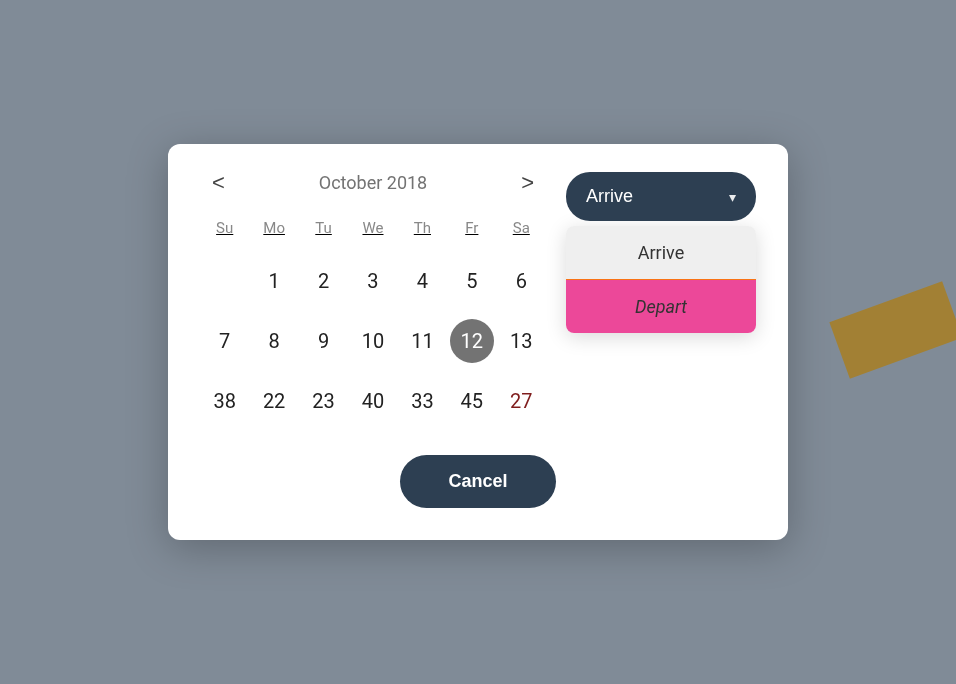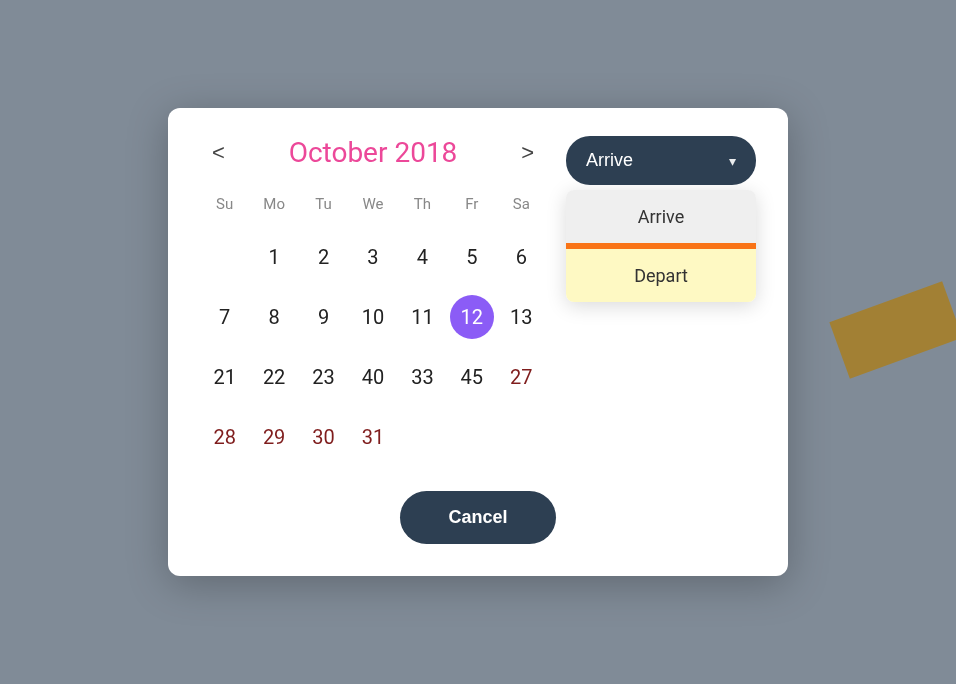--- a/index.html
+++ b/index.html
@@ -67,29 +67,30 @@
       color: #444;
       padding: 4px 12px;
       border-radius: 6px;
       position: absolute;
     }
 
     .nav-prev { left: 0; }
     .nav-next { right: 0; }
 
     .month-title {
-      font-size: 28px;
+      font-size: 18px;
       font-weight: 400;
-      color: #ec4899;
+      color: #737373;
     }
 
     
     .calendar-grid {
       width: 100%;
       flex: 1;
+      text-decoration: underline;
     }
 
     .calendar-grid table {
       width: 100%;
       border-collapse: collapse;
     }
 
     .calendar-grid th {
       font-size: 15px;
       font-weight: 400;
@@ -115,21 +116,21 @@
     .day-cell-inner {
       display: inline-flex;
       align-items: center;
       justify-content: center;
       width: 44px;
       height: 44px;
       border-radius: 50%;
     }
 
     .day-cell-inner.selected {
-      background: #8b5cf6;
+      background: #737373;
       color: #fff;
     }
 
     
     .content-area {
       display: flex;
       align-items: flex-start;
       gap: 0;
     }
 
@@ -185,22 +186,23 @@
       color: #333;
       cursor: pointer;
       text-align: center;
     }
 
     .dropdown-item:first-child {
       background: #efefef;
     }
 
     .dropdown-item:last-child {
-      background: #fef9c3;
-      border-top: 6px solid #f97316;
+      background: #ec4899;
+      border-top: 1px solid #f97316;
+      font-style: italic;
     }
 
     
     .footer-btns {
       display: flex;
       justify-content: center;
       gap: 24px;
       margin-top: 24px;
     }
 
@@ -258,36 +260,27 @@
               <tr>
                 <td><span class="day-cell-inner">7</span></td>
                 <td><span class="day-cell-inner">8</span></td>
                 <td><span class="day-cell-inner">9</span></td>
                 <td><span class="day-cell-inner">10</span></td>
                 <td><span class="day-cell-inner">11</span></td>
                 <td><span class="day-cell-inner selected">12</span></td>
                 <td><span class="day-cell-inner">13</span></td>
               </tr>
               <tr>
-                <td><span class="day-cell-inner">21</span></td>
+                <td><span class="day-cell-inner">38</span></td>
                 <td><span class="day-cell-inner">22</span></td>
                 <td><span class="day-cell-inner">23</span></td>
                 <td><span class="day-cell-inner">40</span></td>
                 <td><span class="day-cell-inner">33</span></td>
                 <td><span class="day-cell-inner">45</span></td>
                 <td class="disabled"><span class="day-cell-inner">27</span></td>
-              </tr>
-              <tr>
-                <td class="disabled"><span class="day-cell-inner">28</span></td>
-                <td class="disabled"><span class="day-cell-inner">29</span></td>
-                <td class="disabled"><span class="day-cell-inner">30</span></td>
-                <td class="disabled"><span class="day-cell-inner">31</span></td>
-                <td></td>
-                <td></td>
-                <td></td>
               </tr>
             </tbody>
         </table>
       </div>
     </div>
 
     <div class="dropdown-section">
       <button class="arrive-btn">
         <span>Arrive</span>
         <span class="chevron">▾</span>

